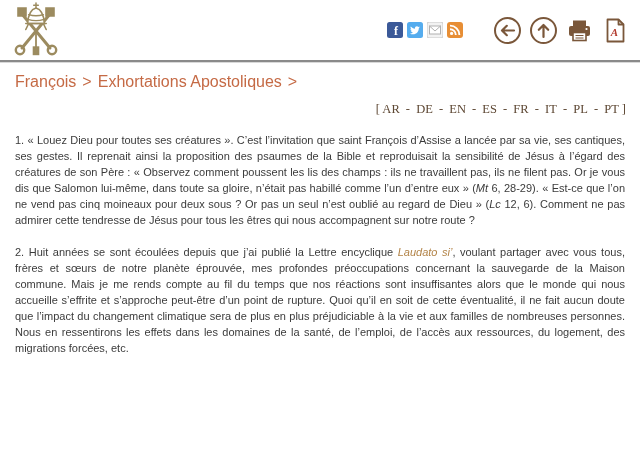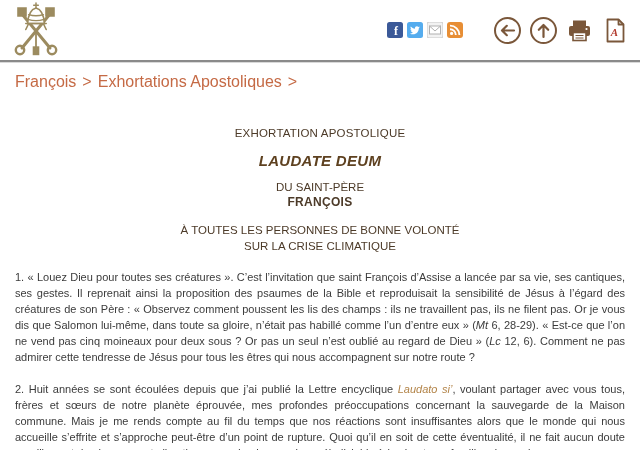--- a/index.html
+++ b/index.html
@@ -138,30 +138,21 @@
       </div>
     </div>
   </div>
 
   <hr class="separator">
 
   <div class="breadcrumb">
     <a>François</a><span class="crumb-sep">&gt;</span><a>Exhortations Apostoliques</a><span class="crumb-sep">&gt;</span>
   </div>
 
+  <div class="languages"><span>[ </span><a>AR</a><span class="lang-sep"> - </span><a>DE</a><span class="lang-sep"> - </span><a>EN</a><span class="lang-sep"> - </span><a>ES</a><span class="lang-sep"> - </span><a>FR</a><span class="lang-sep"> - </span><a>IT</a><span class="lang-sep"> - </span><a>PL</a><span class="lang-sep"> - </span><a>PT</a><span> ]</span></div>
 
-  <div class="titleblock">
-    <div class="kicker">EXHORTATION APOSTOLIQUE</div>
-    <div class="doc-title">LAUDATE DEUM</div>
-    <div class="of-line">DU SAINT-PÈRE</div>
-    <div class="author">FRANÇOIS</div>
-    <div class="subtitle">
-      <div>À TOUTES LES PERSONNES DE BONNE VOLONTÉ</div>
-      <div>SUR LA CRISE CLIMATIQUE</div>
-    </div>
-  </div>
 
   <div class="bodytext">
     <p><span>1. « Louez Dieu pour toutes ses créatures ». C’est l’invitation que saint François d’Assise a lancée par sa vie, ses cantiques, ses gestes. Il reprenait ainsi la proposition des psaumes de la Bible et reproduisait la sensibilité de Jésus à l’égard des créatures de son Père : « Observez comment poussent les lis des champs : ils ne travaillent pas, ils ne filent pas. Or je vous dis que Salomon lui-même, dans toute sa gloire, n’était pas habillé comme l’un d’entre eux » (</span><span class="seg-italic">Mt</span><span> 6, 28-29). « Est-ce que l’on ne vend pas cinq moineaux pour deux sous ? Or pas un seul n’est oublié au regard de Dieu » (</span><span class="seg-italic">Lc</span><span> 12, 6). Comment ne pas admirer cette tendresse de Jésus pour tous les êtres qui nous accompagnent sur notre route ?</span></p>
     <p><span>2. Huit années se sont écoulées depuis que j’ai publié la Lettre encyclique </span><a class="seg-italic-link">Laudato si’</a><span>, voulant partager avec vous tous, frères et sœurs de notre planète éprouvée, mes profondes préoccupations concernant la sauvegarde de la Maison commune. Mais je me rends compte au fil du temps que nos réactions sont insuffisantes alors que le monde qui nous accueille s’effrite et s’approche peut-être d’un point de rupture. Quoi qu’il en soit de cette éventualité, il ne fait aucun doute que l’impact du changement climatique sera de plus en plus préjudiciable à la vie et aux familles de nombreuses personnes. Nous en ressentirons les effets dans les domaines de la santé, de l’emploi, de l’accès aux ressources, du logement, des migrations forcées, etc.</span></p>
   </div>
 
 </div>
 
 </body></html>

